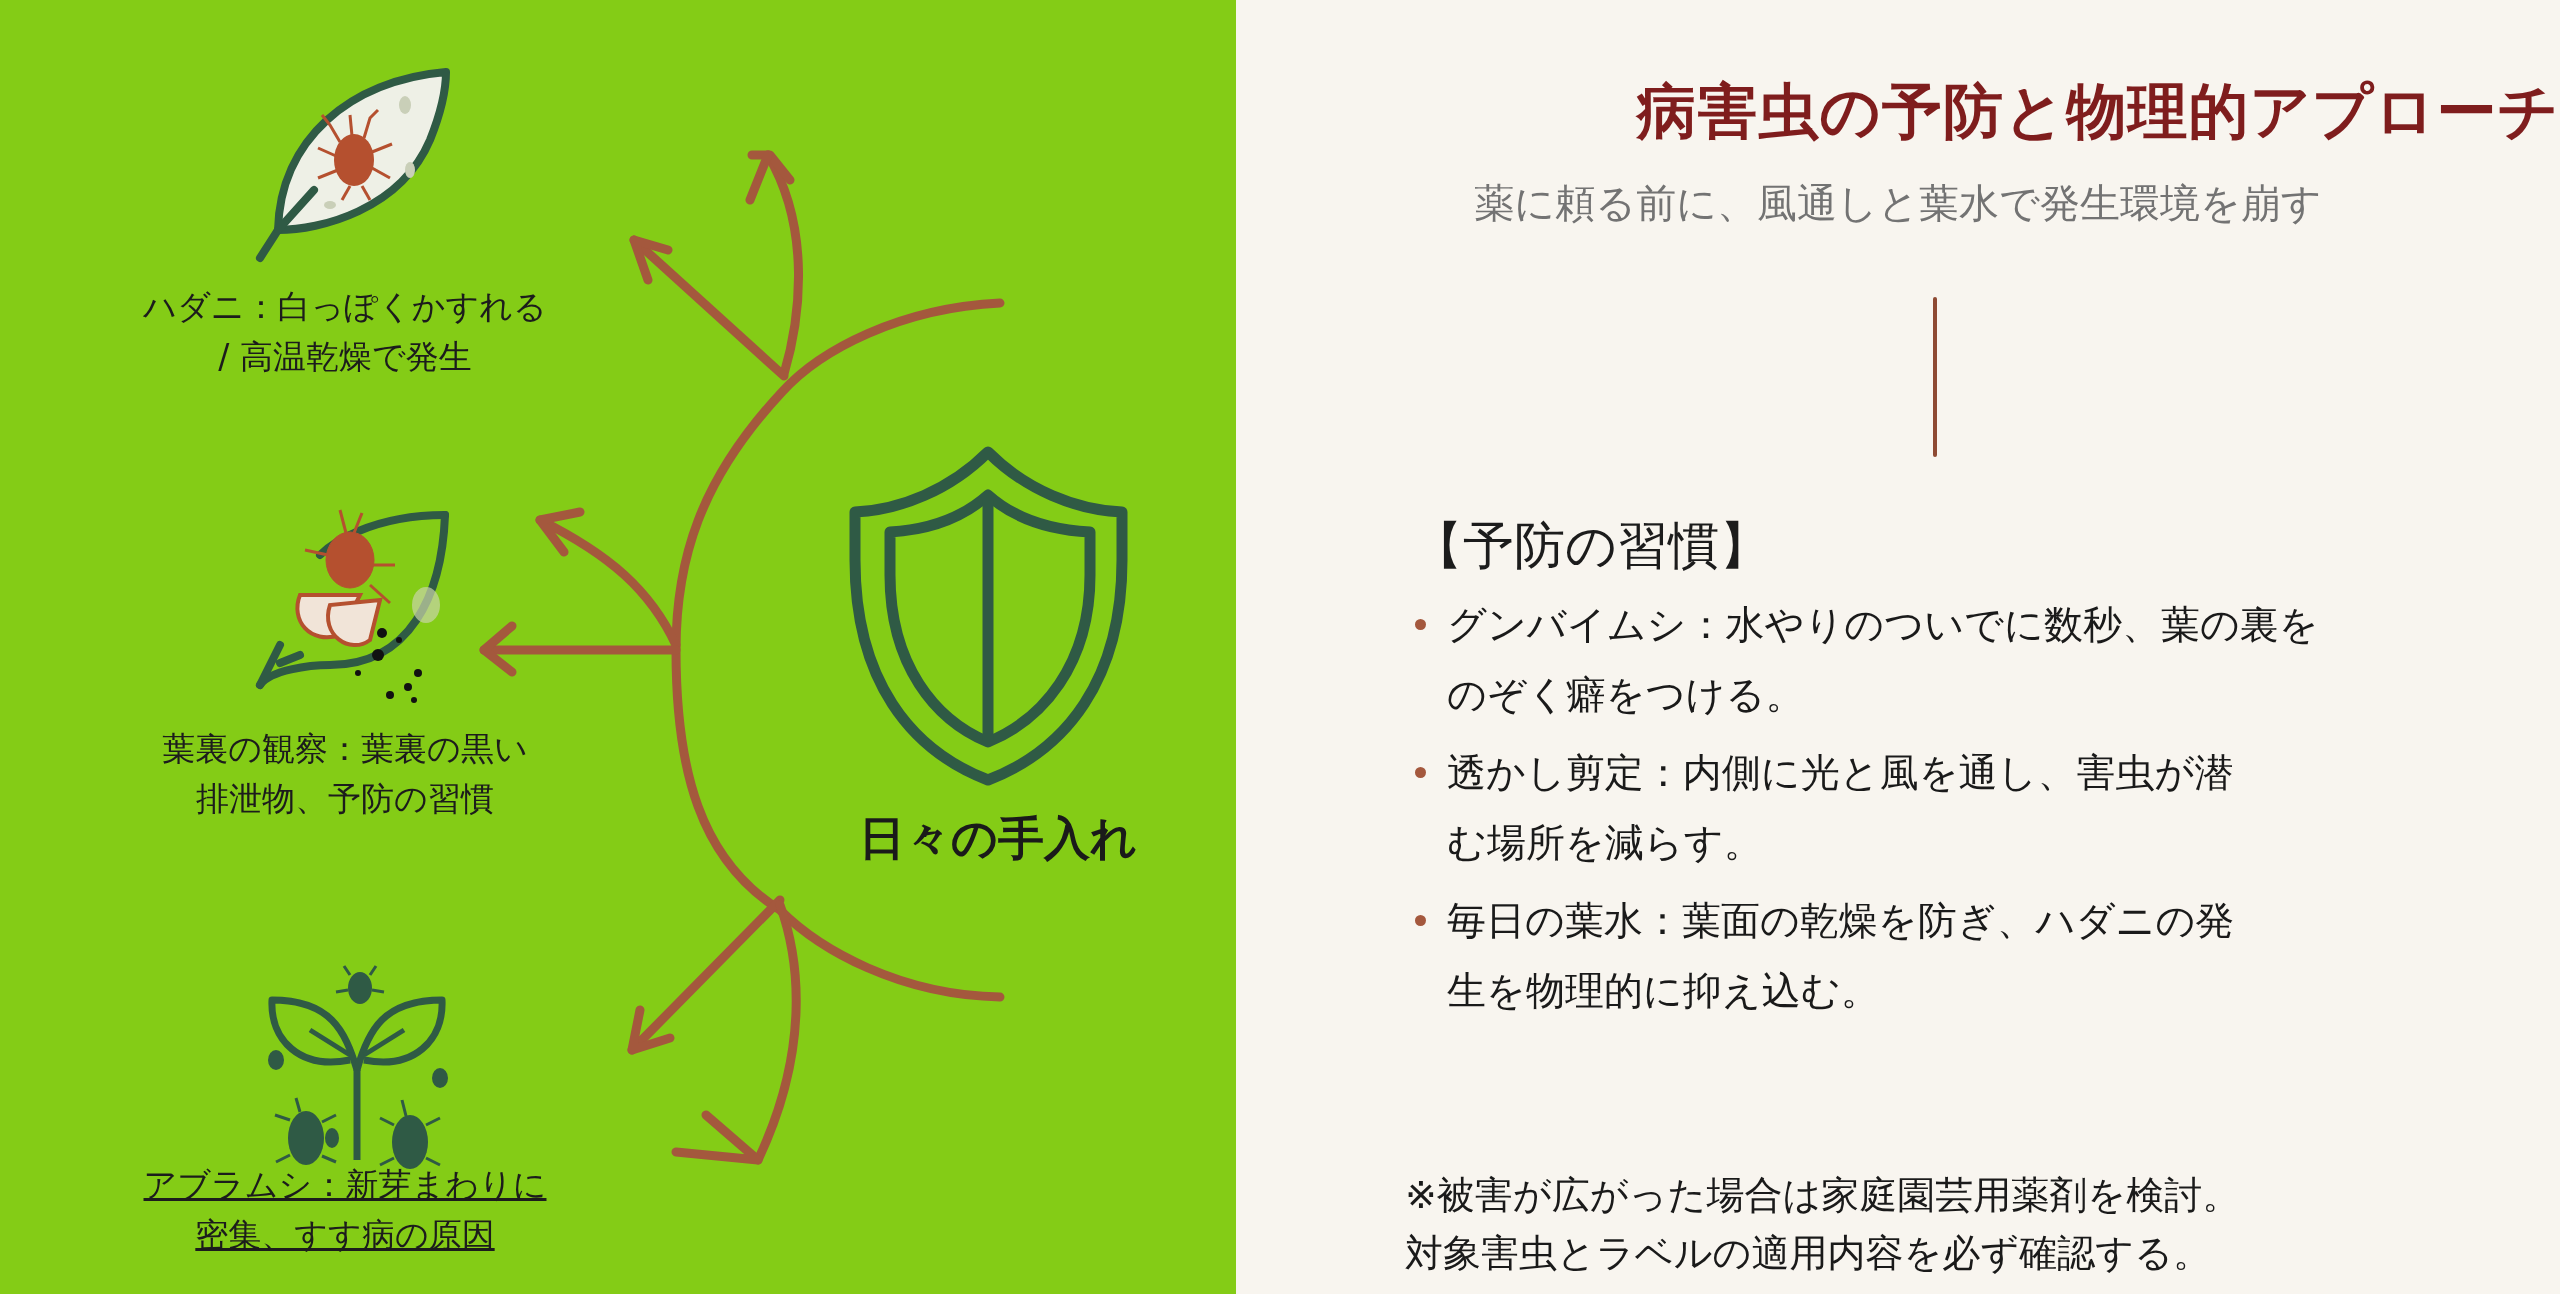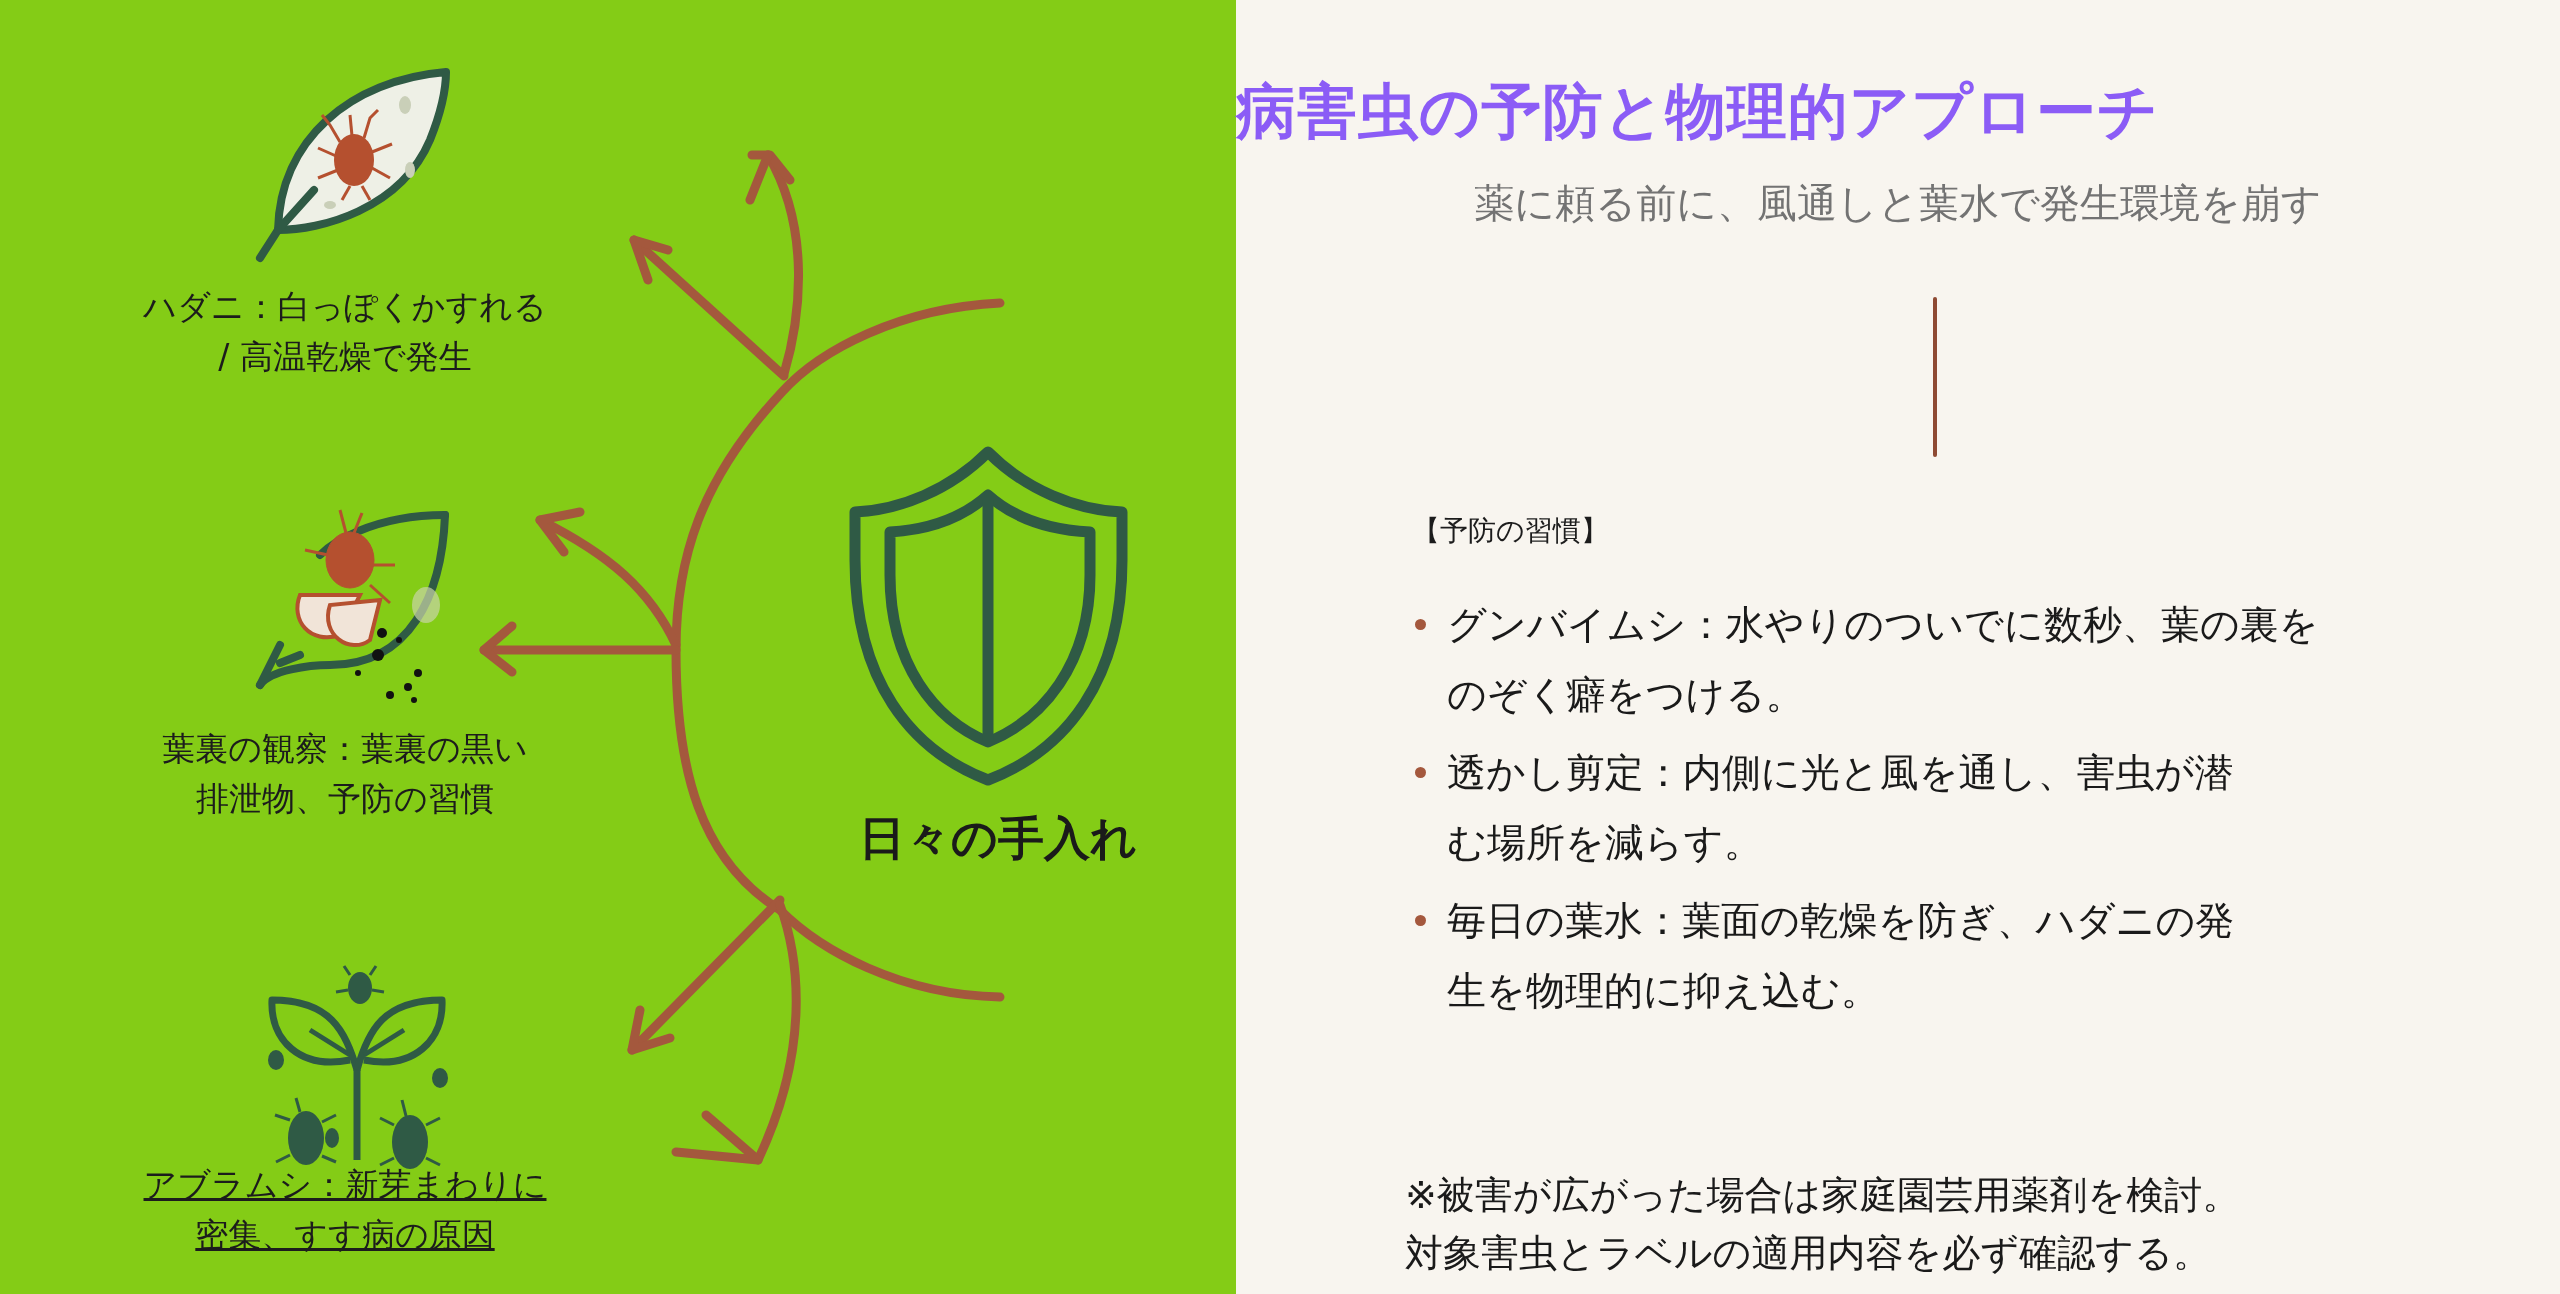--- a/index.html
+++ b/index.html
@@ -21,34 +21,34 @@
   .pest-label {
     position: absolute; text-align: center; font-size: 33px; line-height: 50px;
     color: #1c1c1c; white-space: nowrap;
   }
   .center-label {
     position: absolute; left: 818px; top: 808px; width: 360px; text-align: center;
     font-family: "DejaVu Serif", "Liberation Serif", serif;
     font-size: 46px; font-weight: bold; color: #1a1a1a;
   }
   .title {
-    position: absolute; left: 1236px; width: 1324px; top: 72px; text-align: left;
+    position: absolute; left: 1236px; width: 1324px; top: 72px; text-align: right;
     font-family: "DejaVu Serif", "Liberation Serif", serif;
-    font-size: 60px; font-weight: bold; color: #8b5cf6; letter-spacing: 1px;
+    font-size: 60px; font-weight: bold; color: #7f1d1d; letter-spacing: 1px;
   }
   .subtitle {
     position: absolute; left: 1236px; width: 1324px; top: 176px; text-align: center;
     font-size: 40px; color: #737373;
   }
   .divider {
     position: absolute; left: 1933px; top: 297px; width: 4px; height: 160px;
     background: #8e4a33; border-radius: 2px;
   }
   .habits-heading {
-    position: absolute; left: 1412px; top: 512px; font-size: 28px; color: #1c1c1c;
+    position: absolute; left: 1412px; top: 512px; font-size: 51px; color: #1c1c1c;
   }
   .habits-list { position: absolute; left: 1405px; top: 590px; width: 1080px; margin: 0; padding: 0; list-style: none; }
   .habit-item {
     position: relative; padding-left: 42px; font-size: 39px; line-height: 70px;
     color: #1a1a1a; margin-bottom: 8px;
   }
   .bullet {
     position: absolute; left: 10px; top: 29px; width: 11px; height: 11px; border-radius: 50%;
     background: #a4583d;
   }

